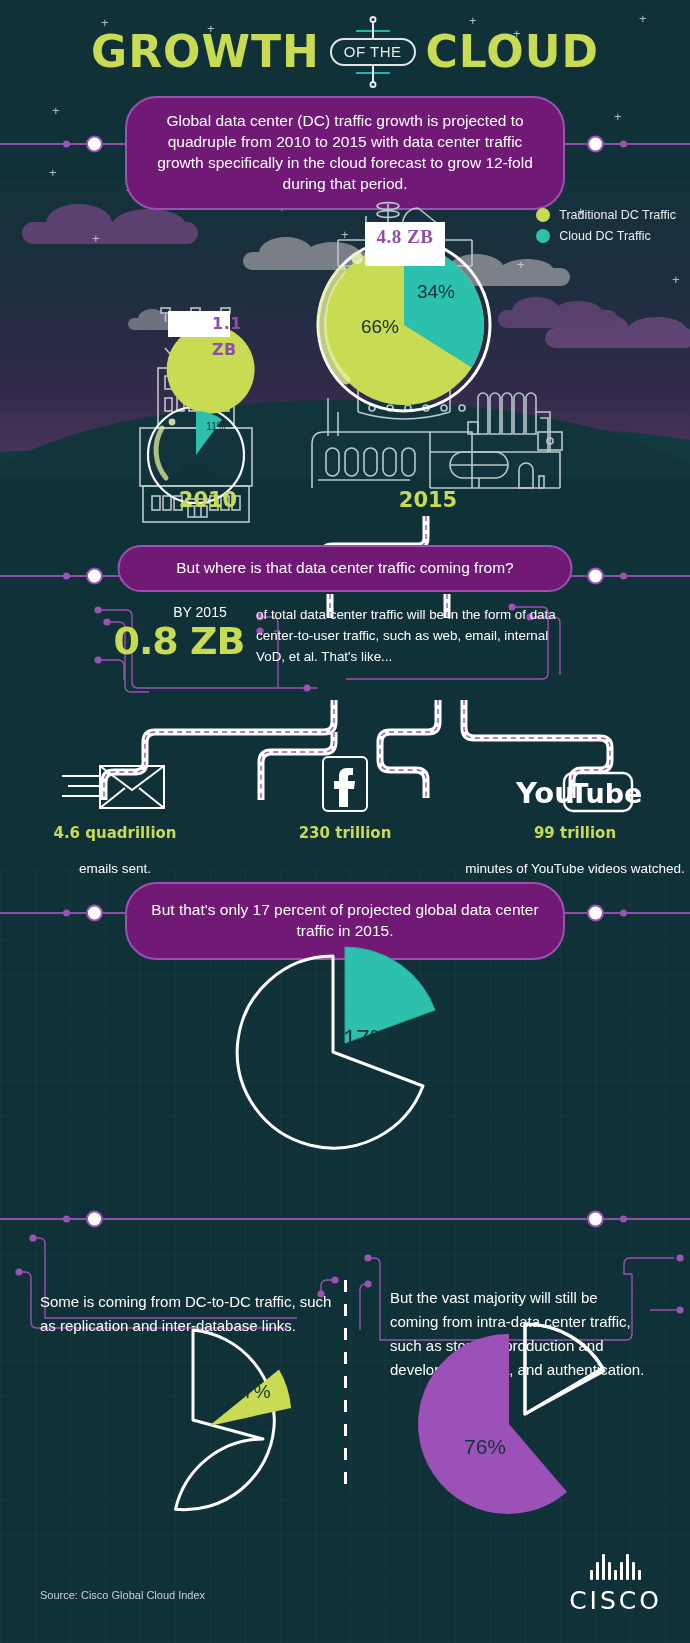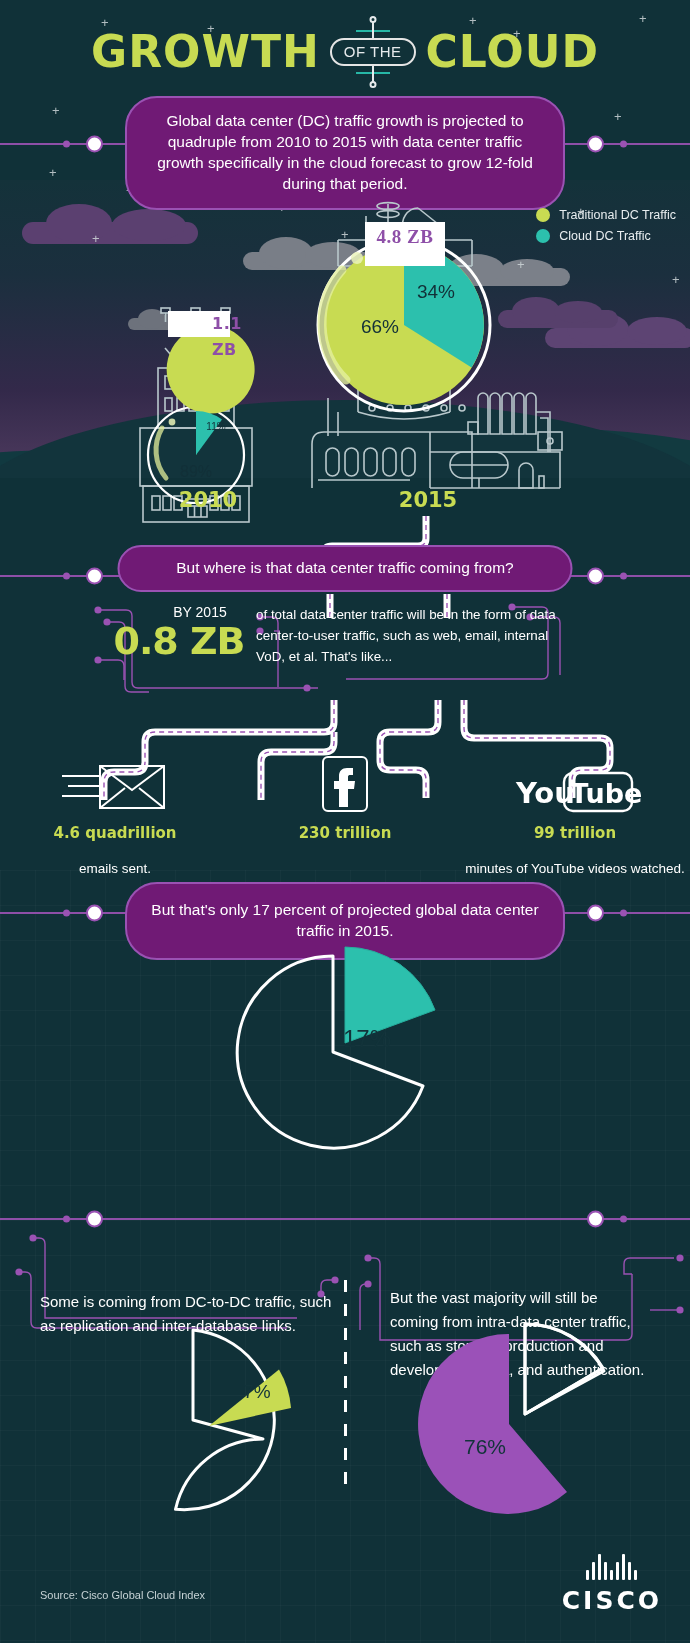--- a/index.html
+++ b/index.html
@@ -163,21 +163,21 @@
 
   .divider {
     position:absolute; left:344px; top:1280px; width:3px; height:215px;
     background:repeating-linear-gradient(to bottom,#ffffff 0 12px, transparent 12px 24px);
   }
 
   
   .cisco { position:absolute; right:28px; bottom:28px; text-align:center; }
   .cisco-bars { display:flex; align-items:flex-end; justify-content:center; gap:3px; height:26px; margin-bottom:6px; }
   .cisco-bars i { display:block; width:3px; background:#fff; border-radius:1px; }
-  .cisco-name { color:#fff; font-size:25px; font-weight:bold; letter-spacing:3px;
+  .cisco-name { color:#fff; font-size:25px; font-weight:normal; letter-spacing:3px;
                 font-family:"DejaVu Sans", sans-serif; }
   .source { position:absolute; left:40px; bottom:42px; font-size:11px; color:#c6d2d5; }
 
   svg { display:block; overflow:visible; }
 </style>
 </head>
 <body>
 
 <div class="stage">
 

